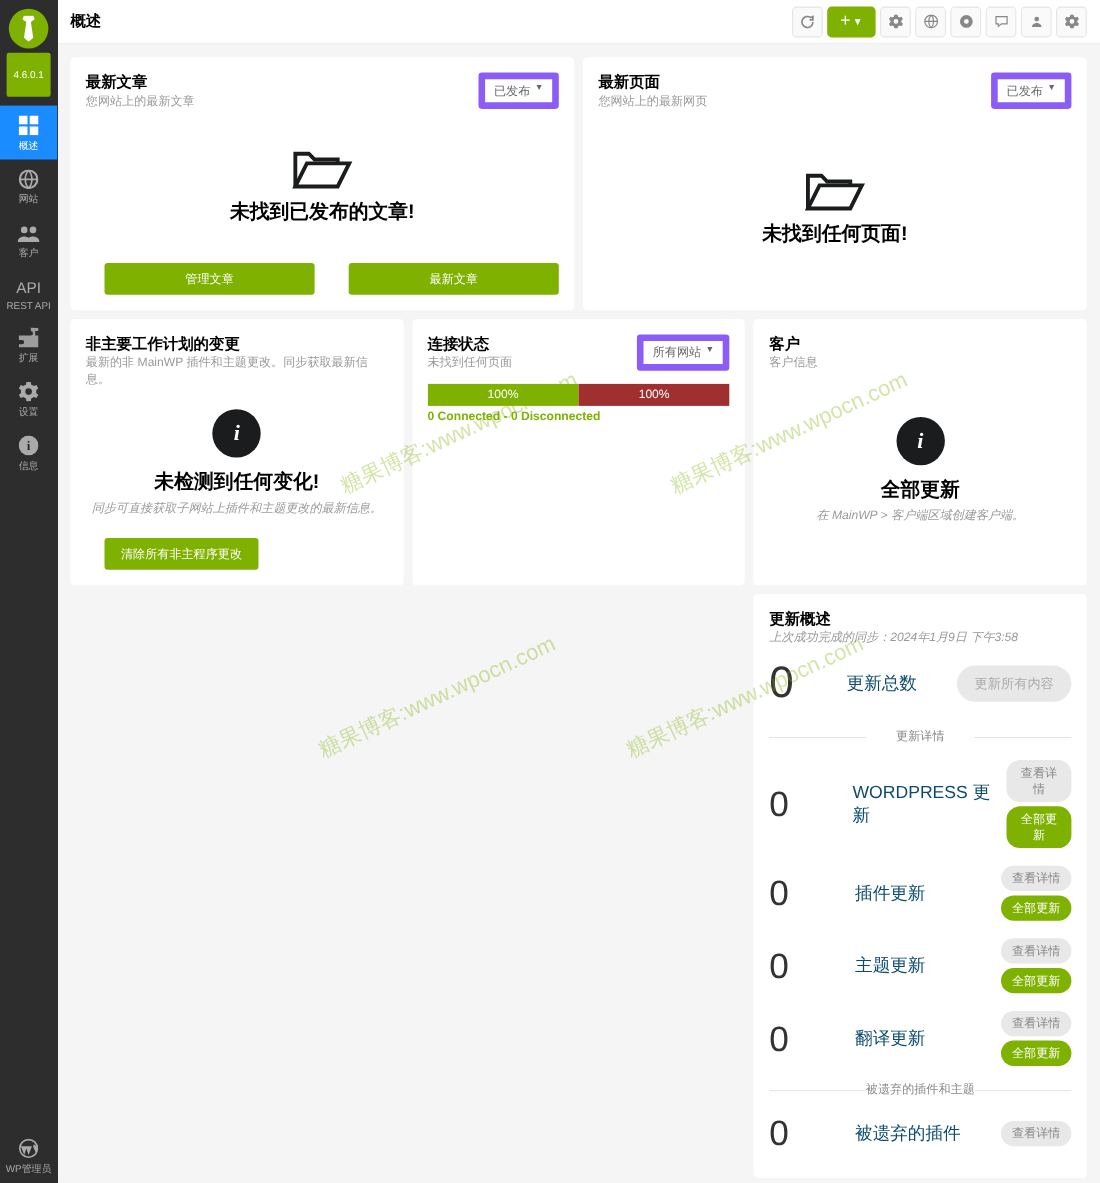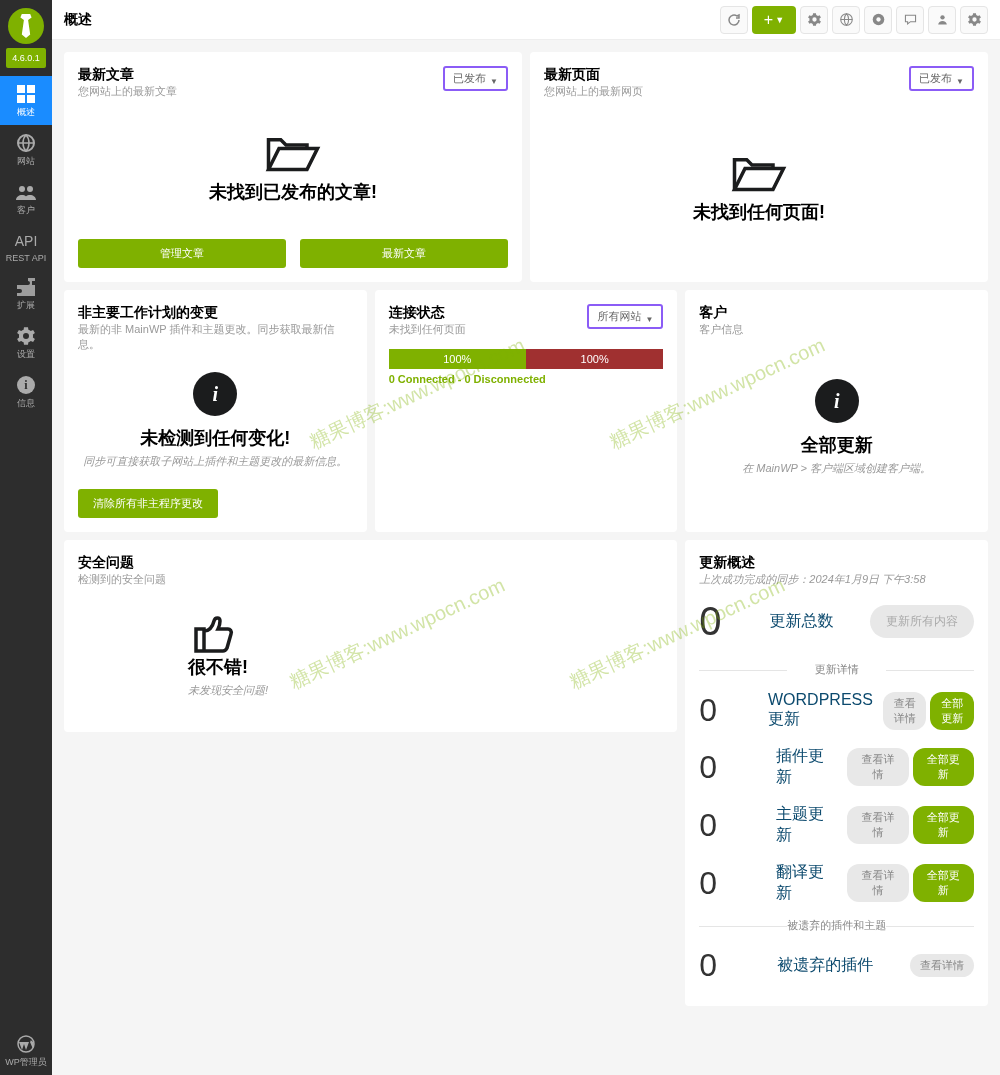--- a/index.html
+++ b/index.html
@@ -2,53 +2,53 @@
 <html><head>
 <meta charset="utf-8">
 <style>
 * { margin: 0; padding: 0; box-sizing: border-box; }
 body { font-family: -apple-system, BlinkMacSystemFont, "Segoe UI", Arial, sans-serif; background: #f5f5f5; width: 1000px; height: 1075px; overflow: hidden; position: relative; }
 
 
 .sidebar { position: fixed; left: 0; top: 0; width: 52px; height: 100%; background: #2d2d2d; display: flex; flex-direction: column; align-items: center; z-index: 100; }
 .sidebar-logo { width: 36px; height: 36px; background: #7fb100; border-radius: 50%; margin: 8px 0 4px; display: flex; align-items: center; justify-content: center; }
 .tie-icon { width: 14px; height: 24px; background: #fff; clip-path: polygon(20% 0, 80% 0, 90% 15%, 65% 25%, 80% 85%, 50% 100%, 20% 85%, 35% 25%, 10% 15%); }
-.version-badge { background: #7fb100; color: #fff; font-size: 9px; padding: 5px 6px; border-radius: 2px; margin-bottom: 8px; }
+.version-badge { background: #7fb100; color: #fff; font-size: 9px; padding: 15px 6px; border-radius: 2px; margin-bottom: 8px; }
 .nav-item { width: 100%; padding: 8px 0 6px; display: flex; flex-direction: column; align-items: center; color: #aaa; font-size: 9px; cursor: pointer; }
 .nav-item.active { background: #1a8cff; color: #fff; }
 .nav-item-icon { font-size: 18px; margin-bottom: 2px; width: 20px; height: 20px; display: flex; align-items: center; justify-content: center; }
 .nav-item-label { font-size: 9px; }
 .api-text { font-weight: normal; font-size: 14px; }
 .sidebar-bottom { margin-top: auto; width: 100%; }
 
 
 .topbar { position: fixed; left: 52px; right: 0; top: 0; height: 40px; background: #fff; display: flex; align-items: center; padding: 0 12px; border-bottom: 1px solid #eee; z-index: 50; }
 .page-title { font-size: 14px; font-weight: bold; }
 .topbar-right { margin-left: auto; display: flex; gap: 4px; align-items: center; }
 .icon-btn { width: 28px; height: 28px; border: 1px solid #e5e5e5; background: #fafafa; border-radius: 4px; display: flex; align-items: center; justify-content: center; cursor: pointer; color: #888; font-size: 12px; }
 .add-btn { background: #7fb100; border: none; color: #fff; width: 44px; display: flex; align-items: center; justify-content: center; gap: 2px; border-radius: 4px; height: 28px; }
 
 
 .main { position: absolute; left: 52px; top: 40px; right: 0; padding: 12px; display: grid; grid-template-columns: repeat(12, 1fr); gap: 8px; }
 .card { background: #fff; border-radius: 4px; padding: 14px; display: flex; flex-direction: column; }
 .card-header { display: flex; align-items: flex-start; margin-bottom: 4px; }
 .card-title { font-weight: bold; font-size: 14px; }
 .card-sub { font-size: 11px; color: #999; }
-.card-dropdown { margin-left: auto; font-size: 11px; color: #666; border: 2px solid #8b5cf6; padding: 3px 8px; border-radius: 3px; cursor: pointer; display: flex; align-items: flex-end; gap: 4px; }
+.card-dropdown { margin-left: auto; font-size: 11px; color: #666; border: 6px solid #8b5cf6; padding: 3px 8px; border-radius: 3px; cursor: pointer; display: flex; align-items: flex-start; gap: 4px; }
 
 
 .col-6 { grid-column: span 6; }
 .col-4 { grid-column: span 4; }
 
 .empty-center { flex: 1; display: flex; flex-direction: column; align-items: center; justify-content: center; text-align: center; padding: 20px 0; }
 .empty-title { font-weight: bold; font-size: 18px; margin-bottom: 4px; }
 .empty-sub { font-size: 11px; color: #999; font-style: italic; }
 
 .btn-row { display: flex; gap: 14px; margin-top: 10px; }
-.btn-green { flex: 1; background: #7fb100; color: #fff; border: none; padding: 7px; font-size: 11px; border-radius: 3px; cursor: pointer; }
+.btn-green { flex: 1; background: #7fb100; color: #fff; border: none; padding: 7px; font-size: 11px; border-radius: 3px; cursor: pointer; margin-left: 17px; }
 
 
 .info-circle { width: 44px; height: 44px; background: #1b1c1d; border-radius: 50%; display: flex; align-items: center; justify-content: center; color: #fff; font-size: 20px; font-weight: bold; font-style: italic; font-family: Georgia, serif; margin-bottom: 10px; }
 
 
 .conn-bar { display: flex; height: 20px; margin-top: 8px; }
 .conn-green { flex: 1; background: #7fb100; color: #fff; font-size: 11px; display: flex; align-items: center; justify-content: center; }
 .conn-red { flex: 1; background: #a03030; color: #fff; font-size: 11px; display: flex; align-items: center; justify-content: center; }
 .conn-status { text-align: left; color: #7fb100; font-size: 11px; font-weight: bold; margin-top: 4px; }
 
@@ -57,21 +57,21 @@
 .update-total { display: flex; align-items: center; gap: 10px; padding: 12px 0; }
 .big-zero { font-size: 40px; font-weight: 300; color: #333; }
 .update-all-btn { margin-left: auto; background: #e8e8e8; color: #aaa; border: none; padding: 8px 16px; border-radius: 18px; font-size: 12px; cursor: not-allowed; }
 .divider-label { text-align: center; color: #888; font-size: 11px; position: relative; margin: 6px 0; }
 .divider-label::before, .divider-label::after { content: ''; position: absolute; top: 50%; width: 32%; height: 1px; background: #e5e5e5; }
 .divider-label::before { left: 0; }
 .divider-label::after { right: 0; }
 .update-row { display: flex; align-items: center; gap: 10px; padding: 8px 0; }
 .row-zero { font-size: 32px; font-weight: 300; color: #333; width: 30px; }
 .row-label { font-size: 16px; color: #0c4a6e; margin-left: 38px; }
-.row-btns { margin-left: auto; display: flex; flex-direction: row; gap: 4px; }
+.row-btns { margin-left: auto; display: flex; flex-direction: column; gap: 4px; }
 .pill-gray { background: #e8e8e8; color: #888; font-size: 11px; border: none; padding: 4px 10px; border-radius: 12px; cursor: pointer; }
 .pill-green { background: #7fb100; color: #fff; font-size: 11px; border: none; padding: 4px 10px; border-radius: 12px; cursor: pointer; }
 
 
 .watermark { position: absolute; color: rgba(127,177,0,0.35); font-size: 20px; transform: rotate(-25deg); pointer-events: none; white-space: nowrap; font-weight: 500; }
 
 
 .svg-icon { width: 56px; height: 56px; }
 svg { display: block; }
 </style>
@@ -287,33 +287,20 @@
       <div class="card-title">客户</div>
       <div class="card-sub">客户信息</div>
     </div>
     <div class="empty-center">
       <div class="info-circle">i</div>
       <div class="empty-title">全部更新</div>
       <div class="empty-sub">在 MainWP &gt; 客户端区域创建客户端。</div>
     </div>
   </div>
 
-  <div class="card" style="grid-column:1/9;min-height:160px">
-    <div>
-      <div class="card-title">安全问题</div>
-      <div class="card-sub">检测到的安全问题</div>
-    </div>
-    <div class="empty-center" style="align-items:flex-start;padding-left:110px">
-      <svg width="48" height="48" viewBox="0 0 48 48" fill="none" stroke="#1b1c1d" stroke-width="3.5">
-          <path d="M8 22h8v22H8zM16 24c4 0 8-2 10-10 1-4 6-4 6 0 0 3-1 6-2 8h10c2 0 4 2 3 5l-4 14c-1 2-2 3-4 3H16"></path>
-        </svg>
-      <div class="empty-title">很不错!</div>
-      <div class="empty-sub">未发现安全问题!</div>
-    </div>
-  </div>
 
   <div class="card" style="grid-column:9/13;grid-row:3/6">
     <div class="card-title">更新概述</div>
     <div class="sync-time">上次成功完成的同步：2024年1月9日 下午3:58</div>
 
     <div class="update-total">
       <div class="big-zero">0</div>
       <div class="row-label">更新总数</div>
       <button class="update-all-btn">更新所有内容</button>
     </div>

